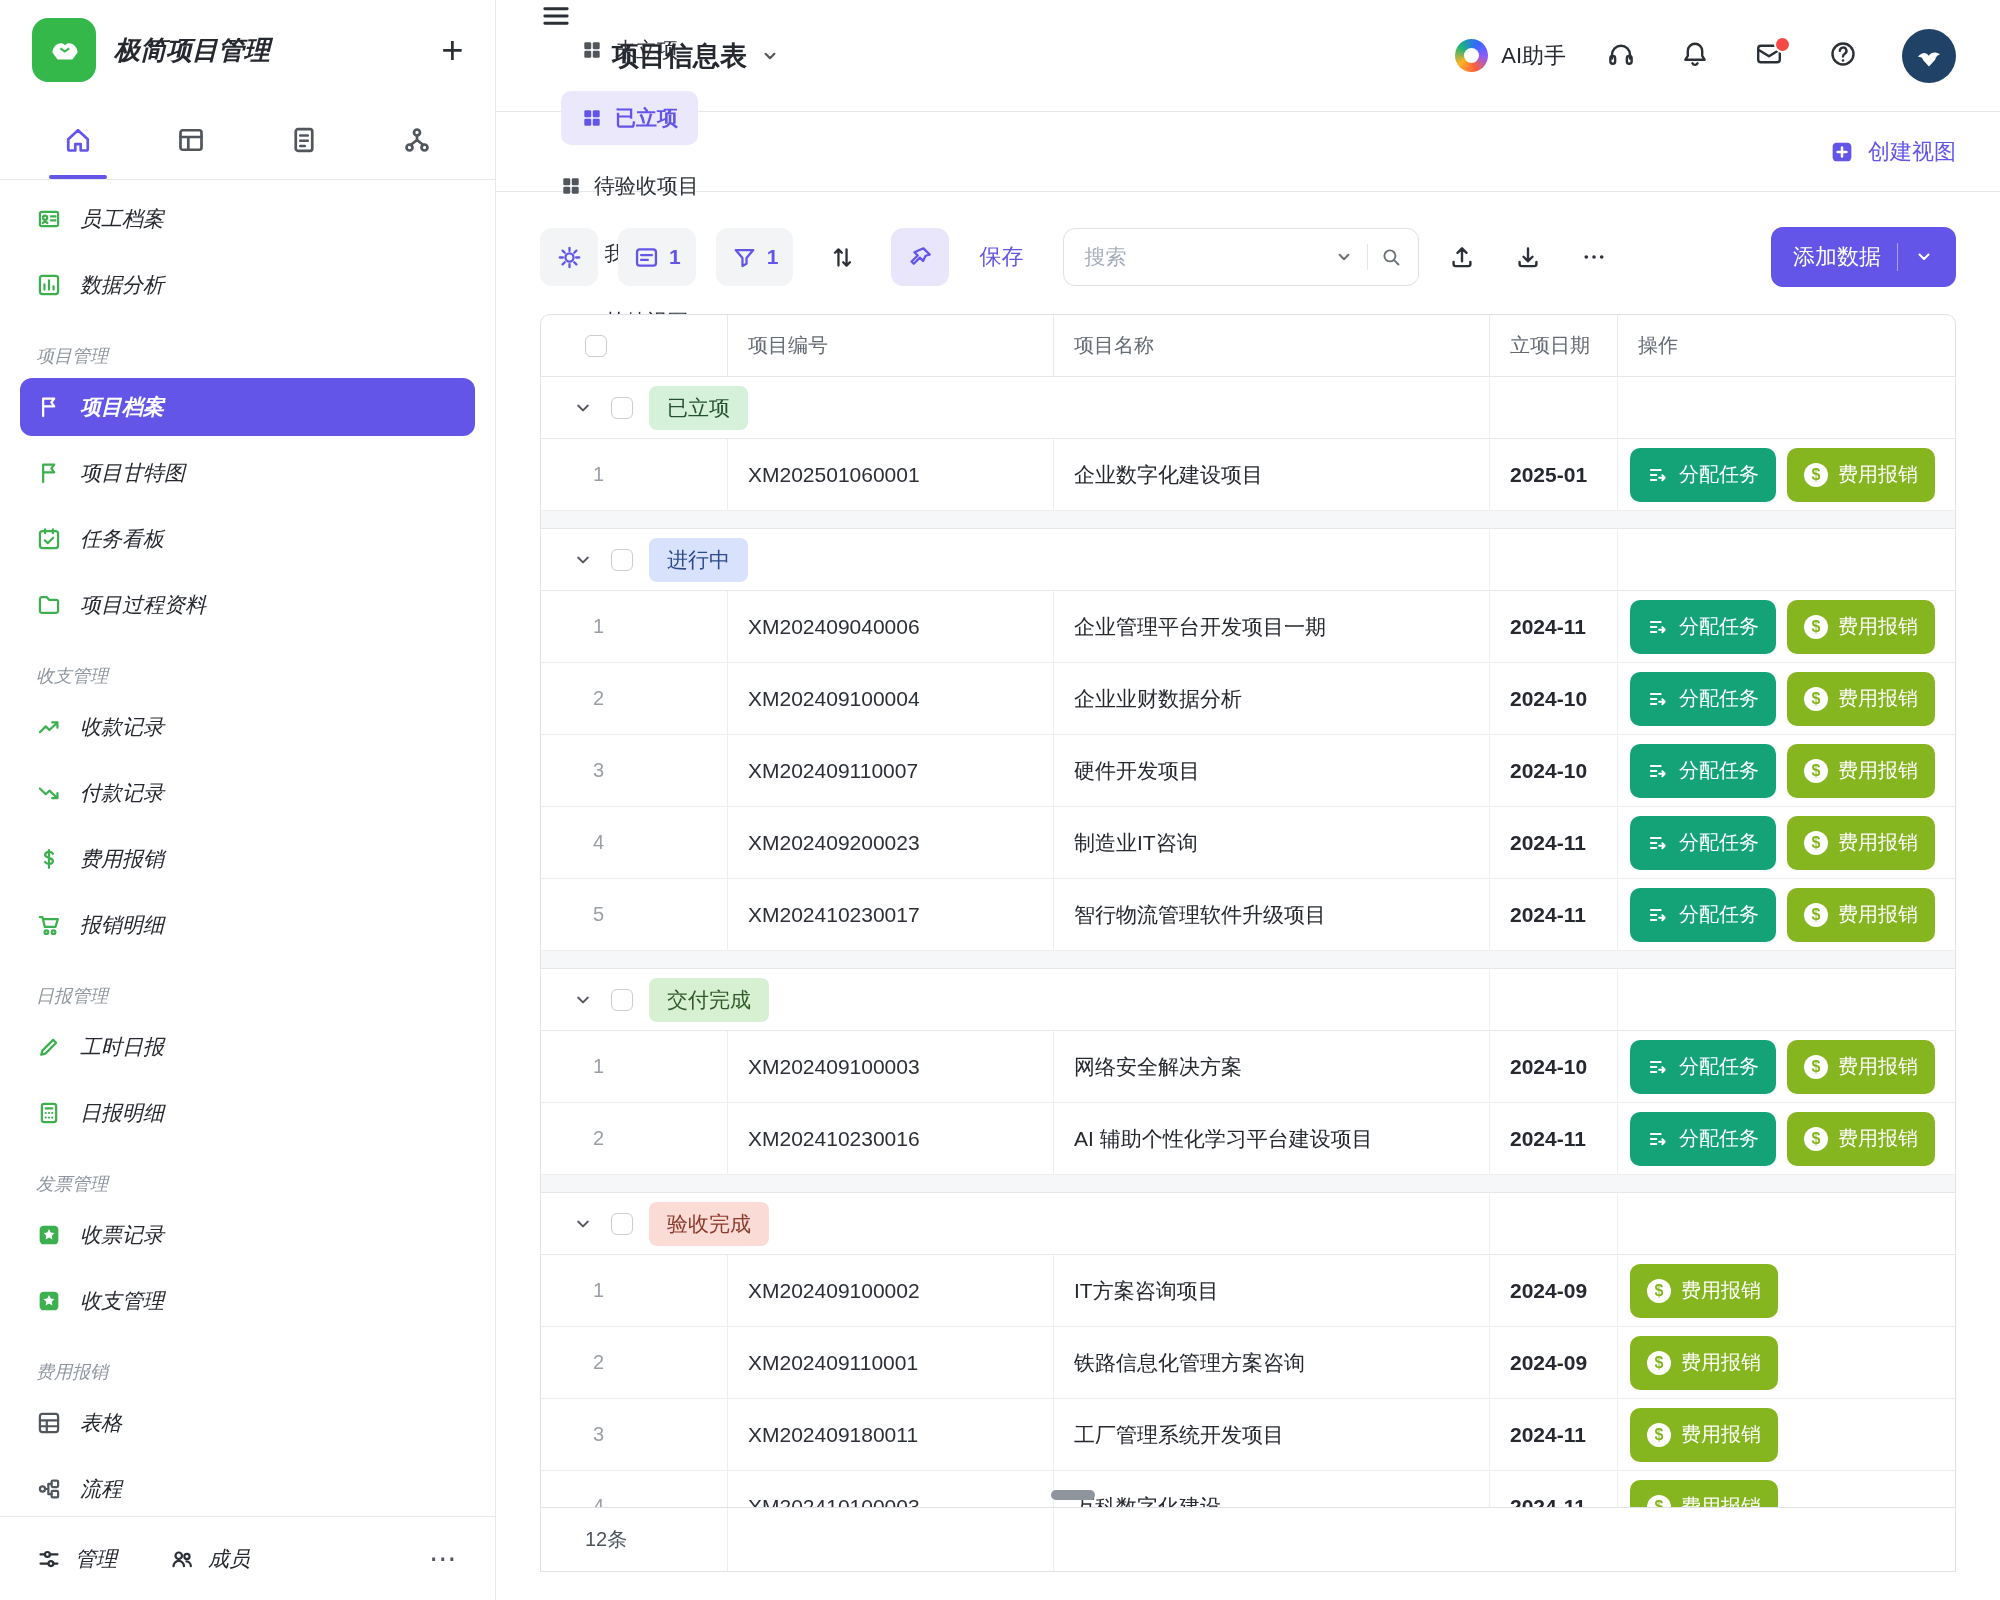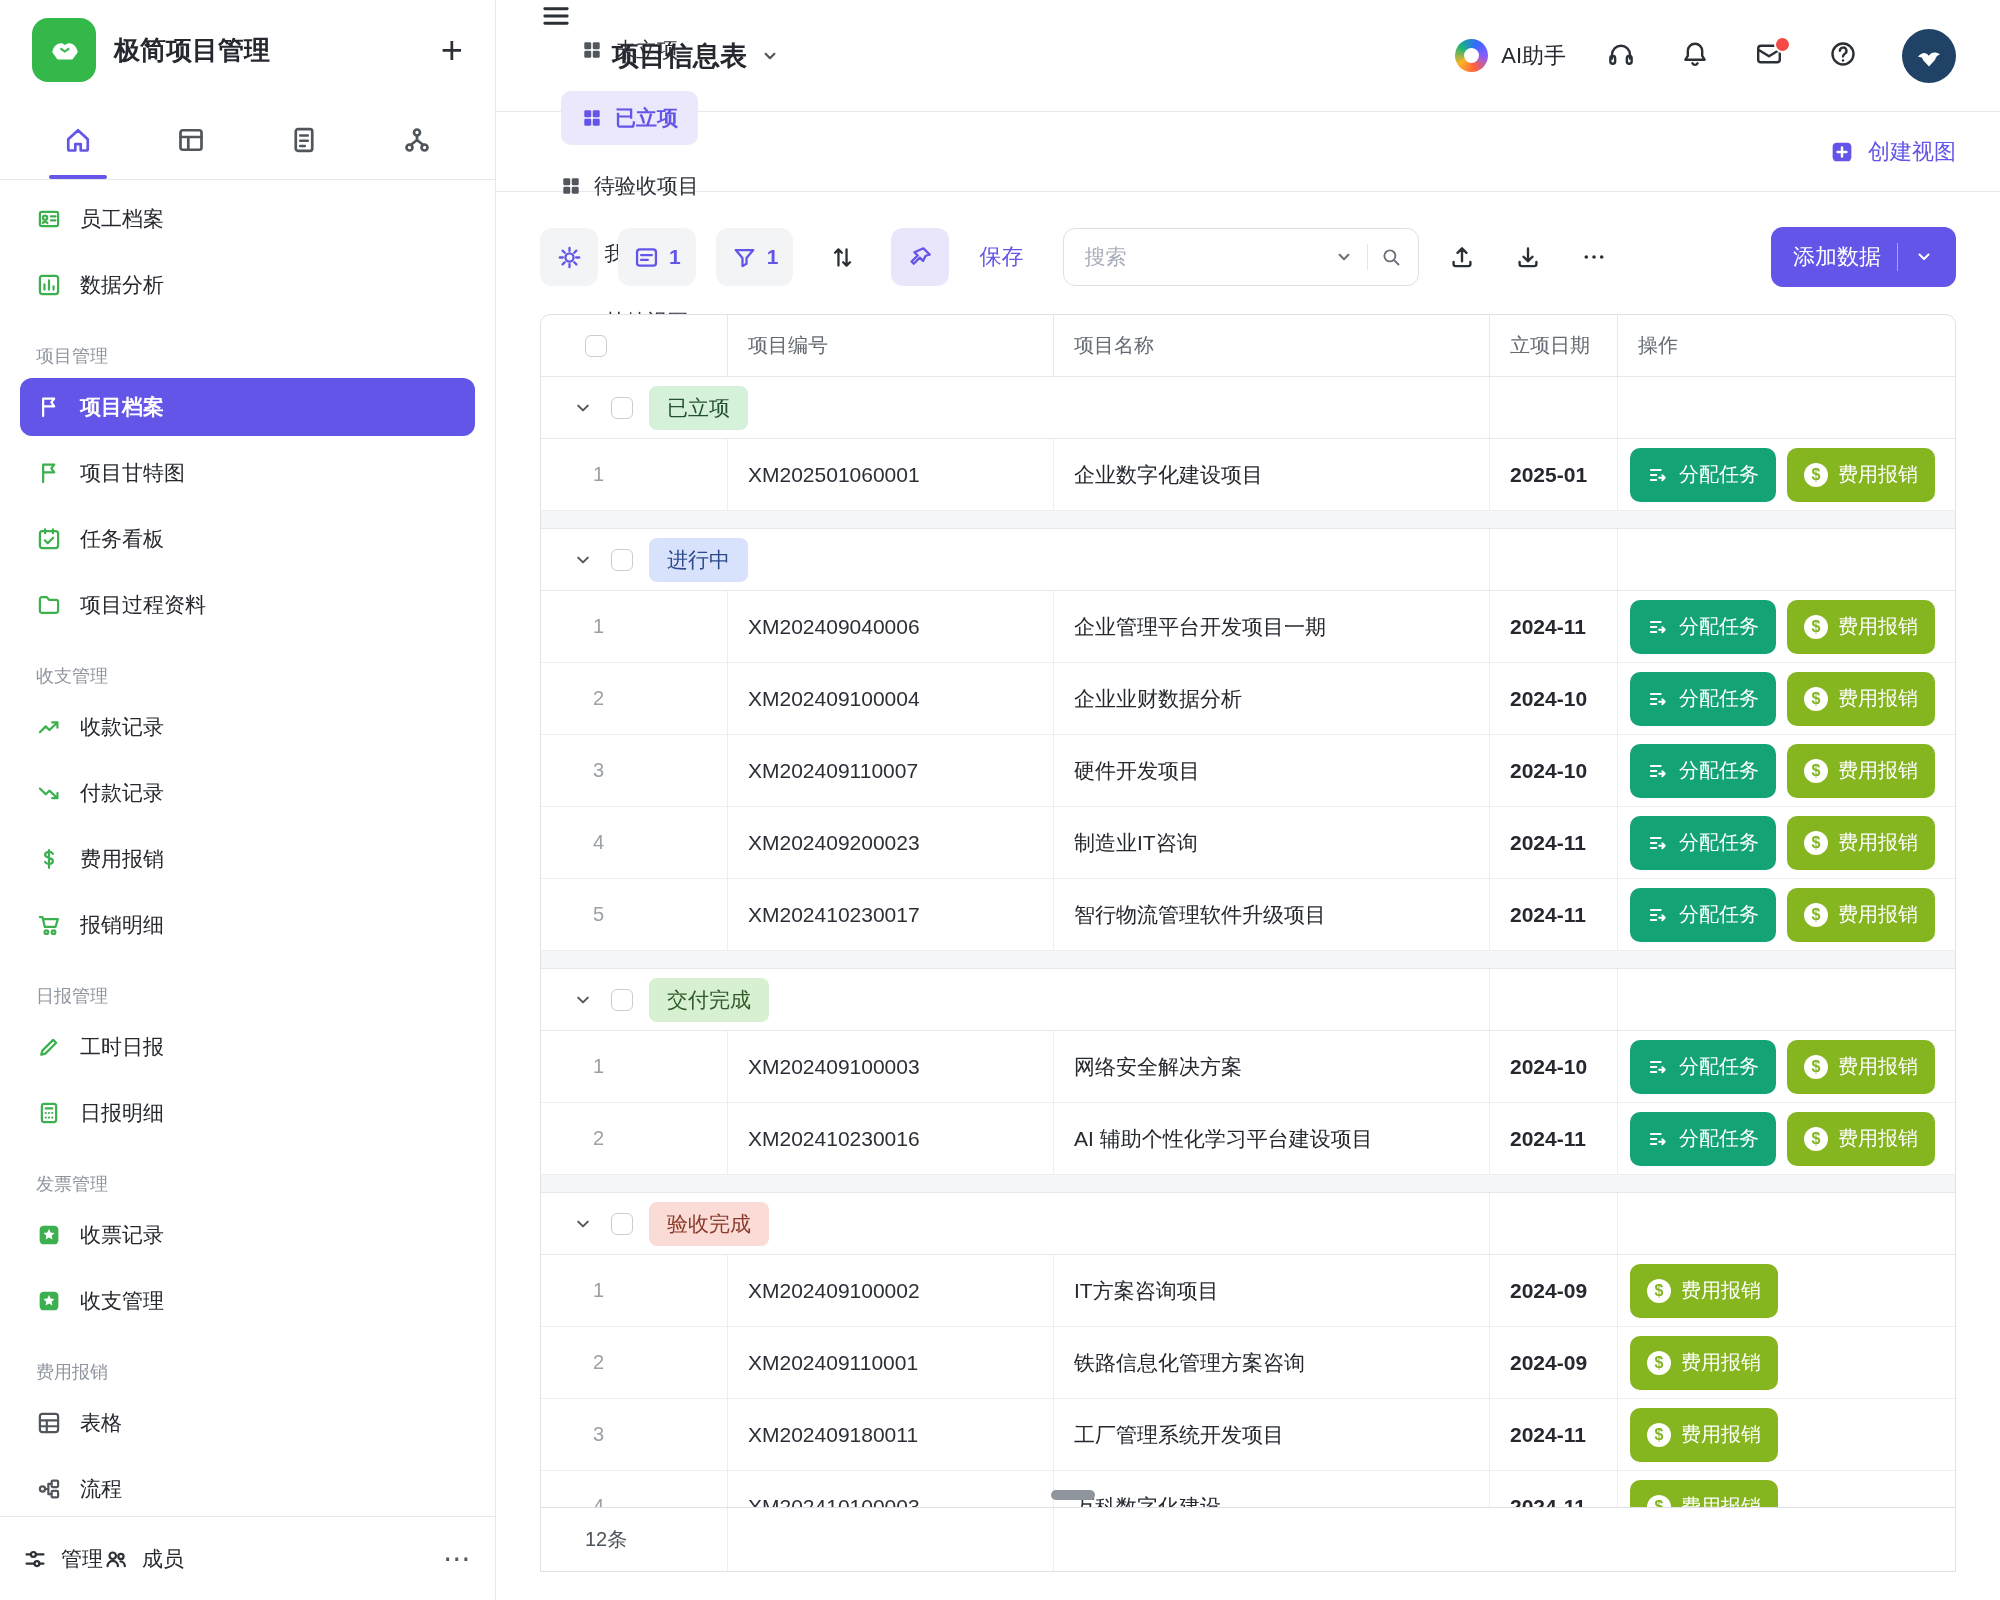--- a/index.html
+++ b/index.html
@@ -6,40 +6,40 @@
   :root{
     --accent:#6355e8; --accent-light:#ebe8fc; --green:#3cb04f; --logo:#34b84a;
     --assign:#13a377; --expense:#85b51f; --text:#25282e; --border:#e6e8ec;
   }
   html,body{ width:2000px; height:1600px; overflow:hidden; background:#fff;
     font-family:"Liberation Sans","DejaVu Sans",sans-serif; color:var(--text); }
   svg{ display:block; }
   .app{ display:flex; width:100%; height:100%; }
 
   
-  .sidebar{ width:496px; flex:none; border-right:1px solid var(--border); display:flex; flex-direction:column; }
+  .sidebar{ width:496px; flex:none; border-right:1px solid var(--border); display:flex; flex-direction:column;font-style:italic; }
   .sb-head{ height:100px; display:flex; align-items:center; padding:0 32px; gap:18px; }
   .logo{ width:64px; height:64px; border-radius:16px; background:var(--logo); display:flex; align-items:center; justify-content:center; flex:none; }
   .logo svg{ width:40px; height:40px; }
   .sb-title{ font-size:26px; font-weight:700; flex:1; white-space:nowrap; }
   .sb-plus{ font-size:38px; font-weight:300; color:#2b2f36; cursor:pointer; line-height:1; }
   .sb-tabs{ height:80px; flex:none; display:flex; align-items:stretch; justify-content:space-between; padding:0 48px; border-bottom:1px solid var(--border); }
   .sb-tab{ display:flex; align-items:center; justify-content:center; position:relative; width:60px; color:#51565d; cursor:pointer; }
   .sb-tab svg{ width:30px; height:30px; }
   .sb-tab.active{ color:var(--accent); }
   .sb-tab.active::after{ content:""; position:absolute; bottom:0; left:50%; transform:translateX(-50%); width:58px; height:4px; border-radius:2px; background:var(--accent); }
   .sb-menu{ flex:1; min-height:0; overflow:hidden; padding:10px 20px 0; }
   .menu-section{ height:56px; display:flex; align-items:flex-end; padding:0 0 10px 16px; color:#8f959e; font-size:18px; }
   .menu-item{ height:58px; margin-bottom:8px; border-radius:12px; display:flex; align-items:center; gap:18px; padding:0 16px; font-size:21px; color:#25282e; cursor:pointer; }
   .menu-item .mi-icon{ width:26px; height:26px; color:var(--green); flex:none; }
   .menu-item .mi-icon svg{ width:26px; height:26px; }
   .menu-item.muted .mi-icon{ color:#51565d; }
   .menu-item.active{ background:var(--accent); color:#fff; font-weight:600; }
   .menu-item.active .mi-icon{ color:#fff; }
-  .sb-foot{ height:84px; flex:none; border-top:1px solid var(--border); display:flex; align-items:center; padding:0 22px; font-size:21px; }
+  .sb-foot{ height:84px; flex:none; border-top:1px solid var(--border); display:flex; align-items:center; padding:0 36px; gap:52px; font-size:21px; }
   .foot-btn{ display:flex; align-items:center; gap:13px; cursor:pointer; }
   .foot-btn svg{ width:26px; height:26px; color:#2b2f36; }
   .sb-more{ margin-left:auto; font-size:28px; color:#51565d; cursor:pointer; letter-spacing:2px; }
 
   
   .main{ flex:1; min-width:0; display:flex; flex-direction:column; }
   .topbar{ height:112px; flex:none; display:flex; padding:0 44px; gap:40px; border-bottom:1px solid var(--border); }
   .ham{ width:32px; height:32px; color:#2b2f36; cursor:pointer; }
   .ham svg{ width:32px; height:32px; }
   .view-title{ display:flex; align-items:center; gap:12px; font-size:27px; font-weight:600; cursor:pointer; }

